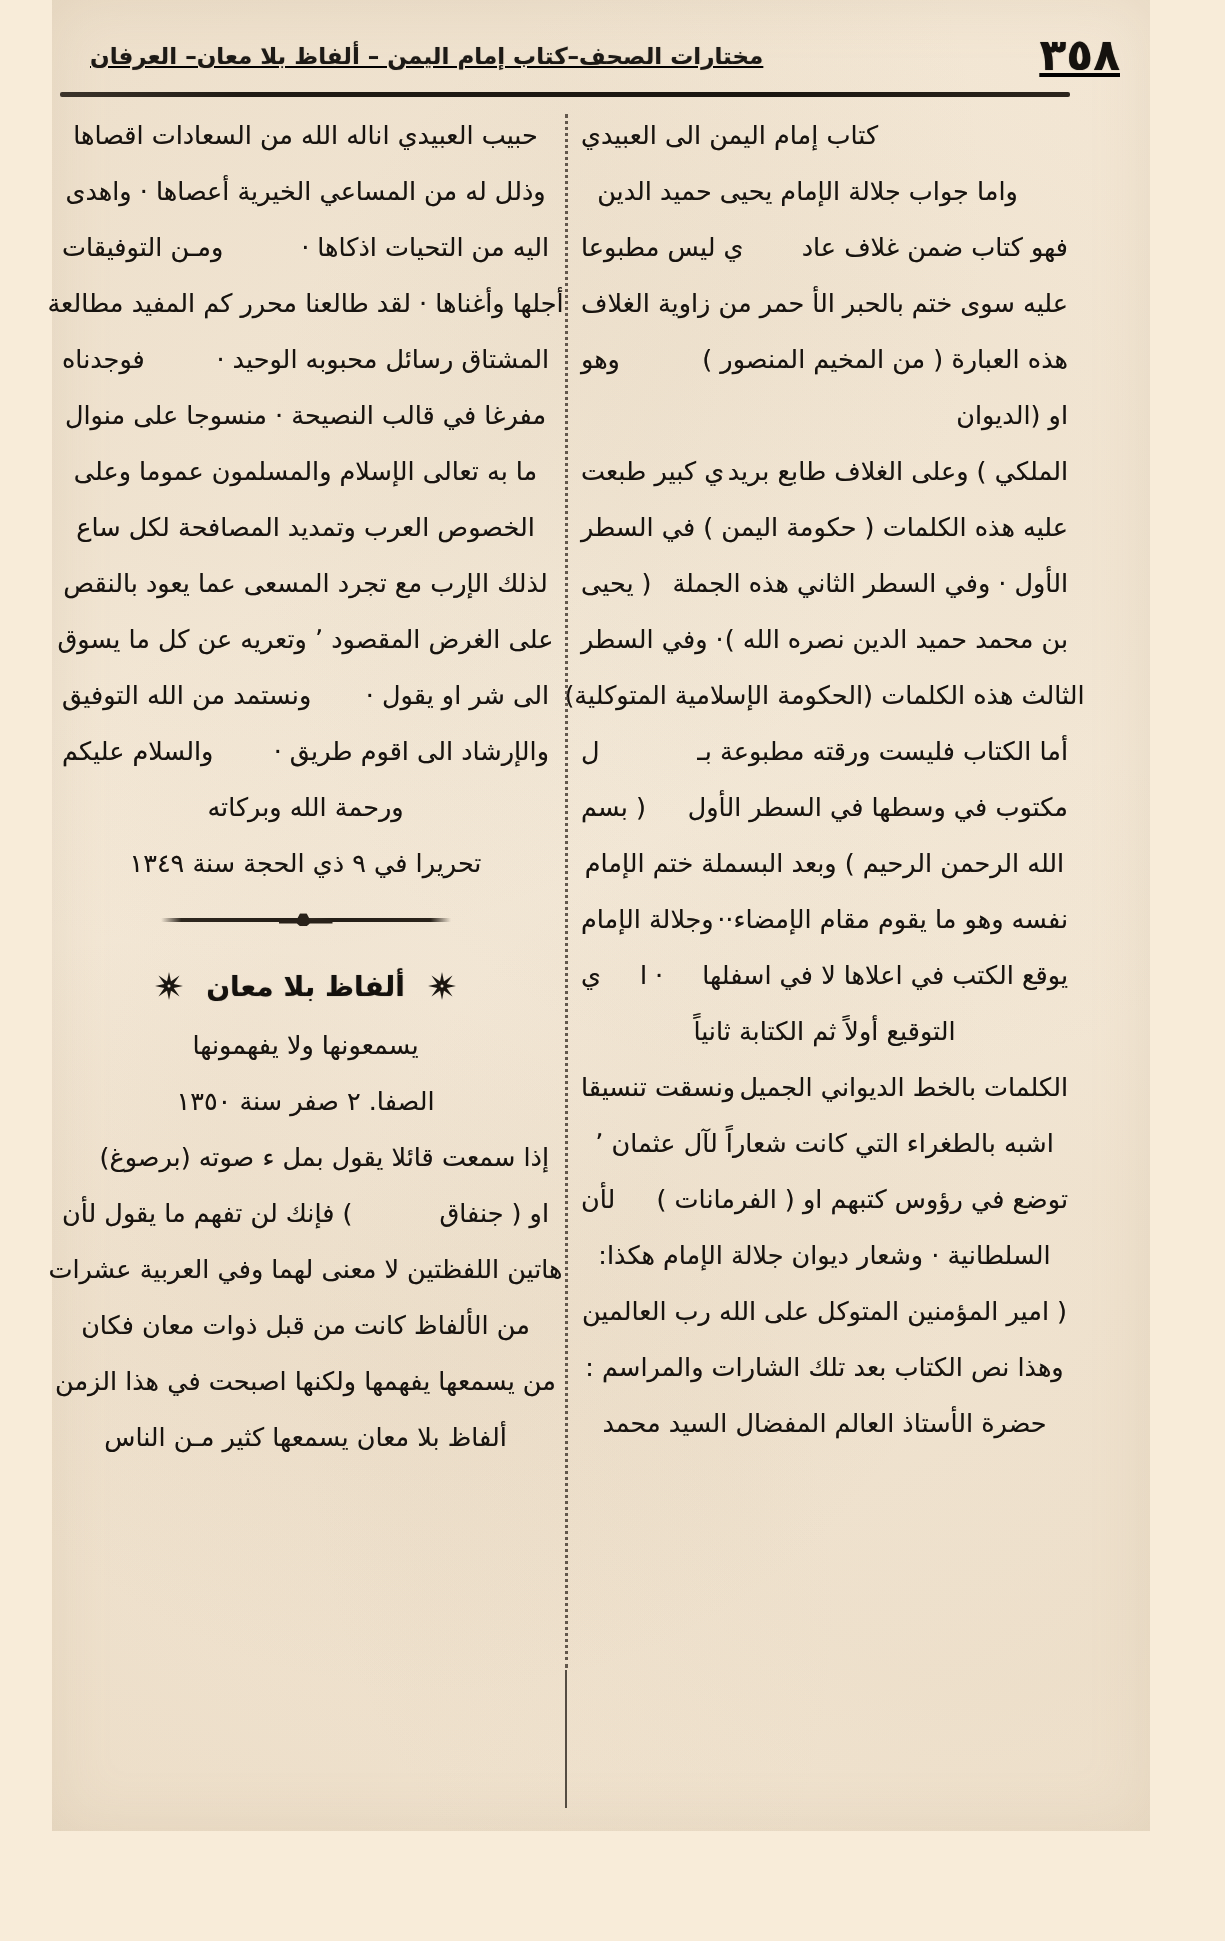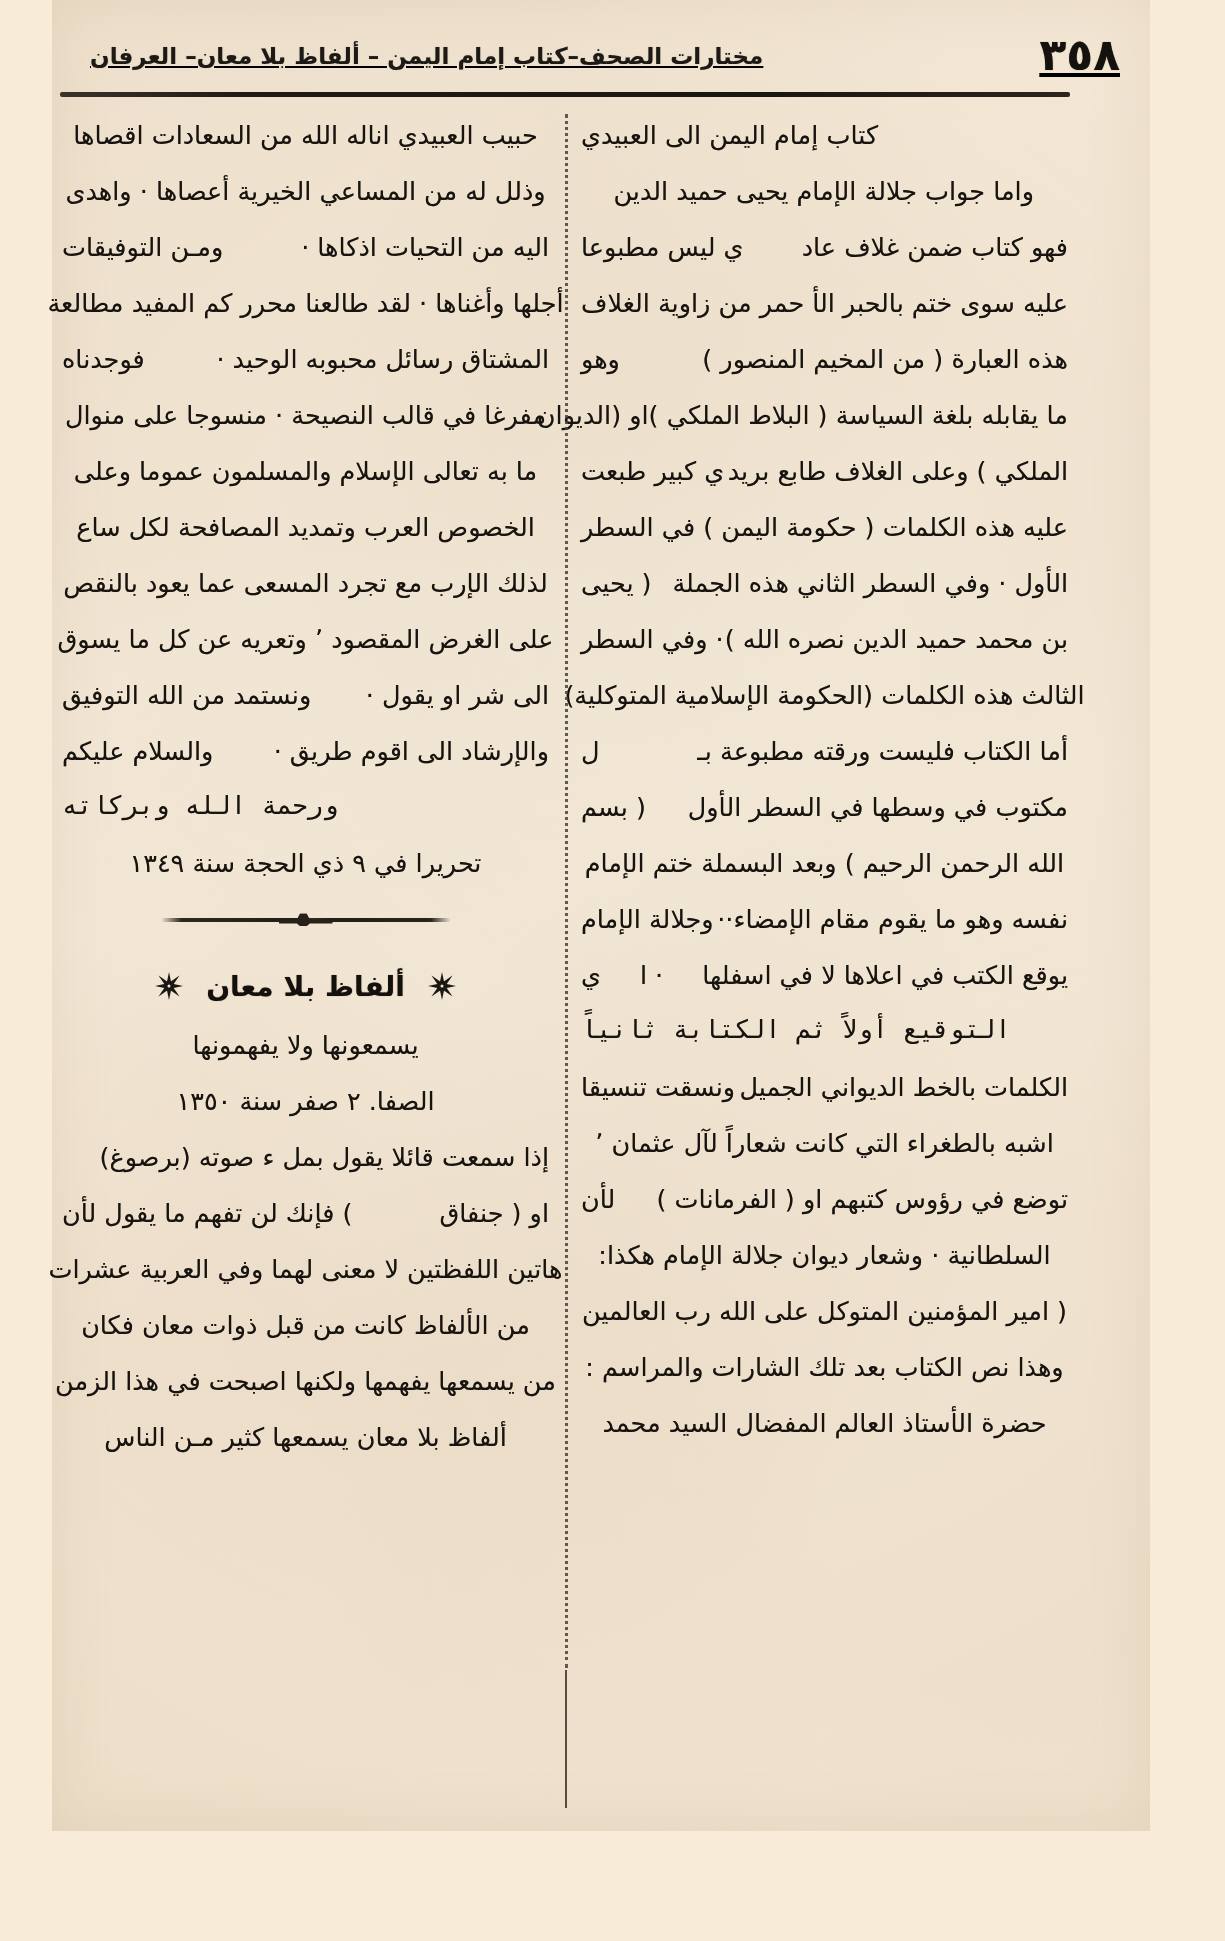--- a/index.html
+++ b/index.html
@@ -132,23 +132,23 @@
     color: #17130f;
     height: 56px;
     display: flex;
     align-items: center;
     white-space: nowrap;
     text-shadow: 0 0 0.6px rgba(35,28,20,0.45);
     overflow: visible;
   }
   .line.just     { justify-content: space-between; }
   .line.center   { justify-content: center; }
-  .line.start    { justify-content: flex-end; font-family: Liberation Mono, monospace; }
+  .line.start    { justify-content: center; }
   .line.end      { justify-content: flex-end; }
-  .line.indent2  { justify-content: flex-start; padding-right: 34px; }
+  .line.indent2  { justify-content: center; padding-right: 34px; }
 
   .line.just > span { display: inline-block; }
 
   
   .line span { letter-spacing: -0.3px; }
 
   
   #section-heading {
     height: 64px;
     display: flex;
@@ -229,21 +229,20 @@
           </div>
         <div class="line just">
             <span>عليه سوى ختم بالحبر الأ</span>
             <span>حمر من زاوية الغلاف</span>
           </div>
         <div class="line just">
             <span>هذه العبارة ( من المخيم المنصور )</span>
             <span>وهو</span>
           </div>
         <div class="line just">
-            <span>ما يقابله بلغة السياسة ( البلاط الملكي )</span>
             <span>او (الديوان</span>
           </div>
         <div class="line just">
             <span>الملكي ) وعلى الغلاف طابع بريد</span>
             <span>ي كبير طبعت</span>
           </div>
         <div class="line just">
             <span>عليه هذه الكلمات ( حكومة اليمن )</span>
             <span>في السطر</span>
           </div>

